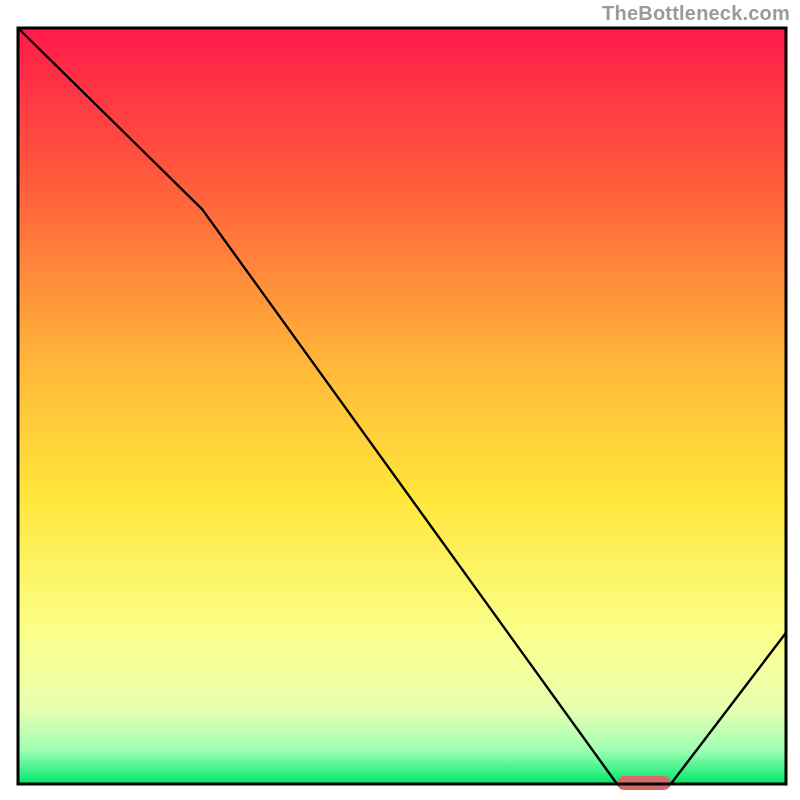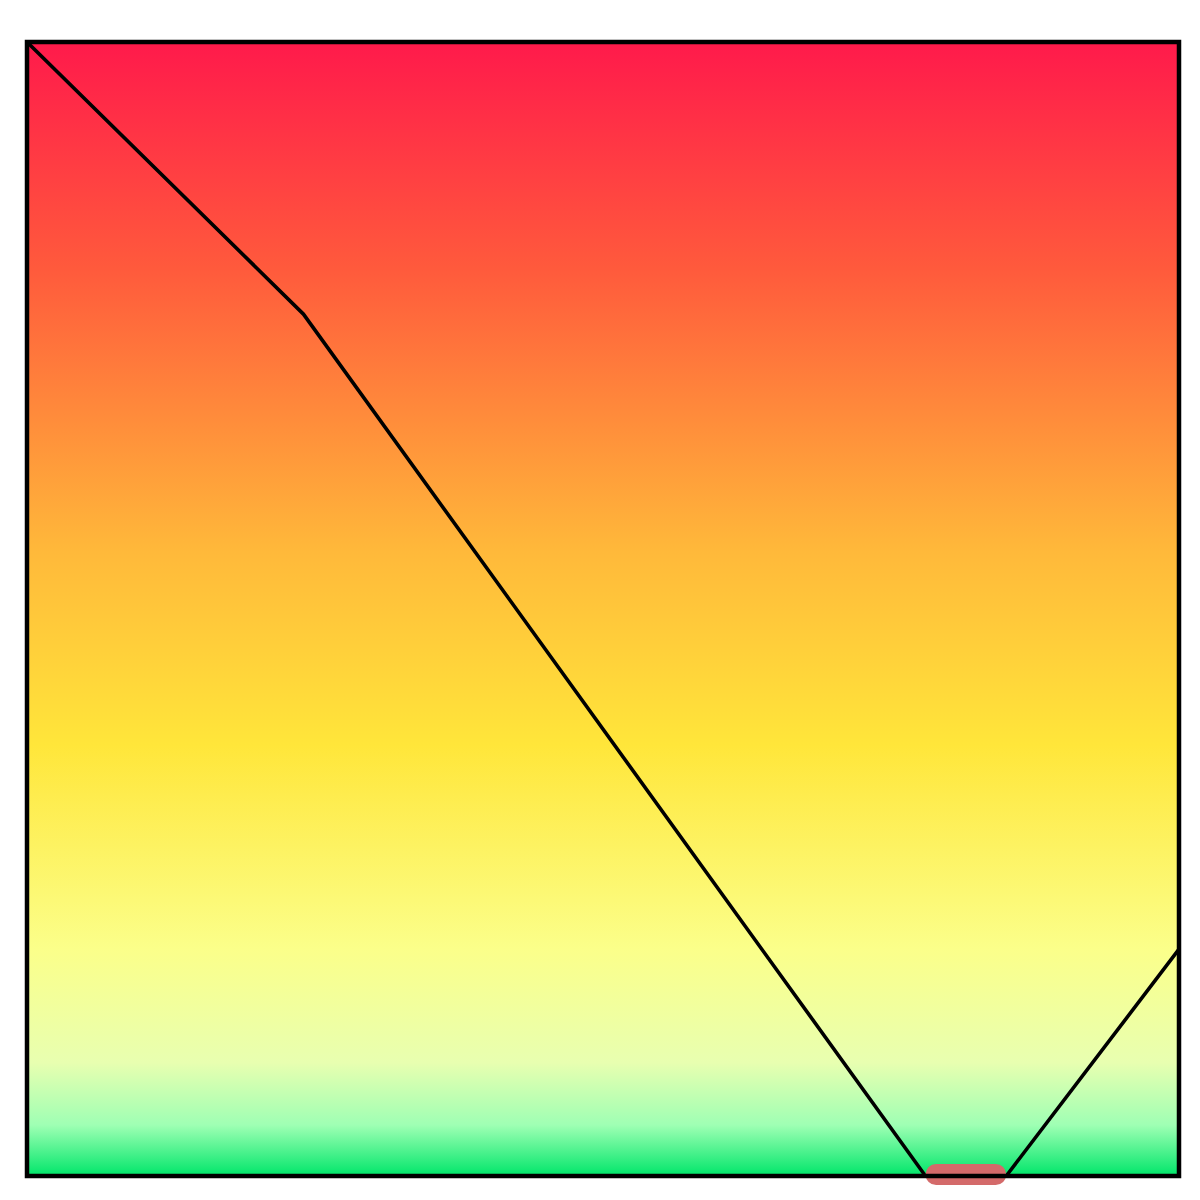--- a/index.html
+++ b/index.html
@@ -25,20 +25,21 @@
     color: #9a9a9a;
     letter-spacing: 0.2px;
     user-select: none;
   }
   svg { display: block; }
 </style>
 </head>
 <body>
 
 <div class="stage">
+  <div class="watermark">TheBottleneck.com</div>
   <svg id="chart-svg" width="800" height="800" viewBox="0 0 800 800">
       <defs>
         <linearGradient id="bg-grad" x1="0" y1="0" x2="0" y2="1">
           <stop offset="0%" stop-color="#ff1a4b"></stop>
           <stop offset="20%" stop-color="#ff5a3c"></stop>
           <stop offset="45%" stop-color="#ffb93a"></stop>
           <stop offset="62%" stop-color="#ffe63a"></stop>
           <stop offset="80%" stop-color="#fbff8a"></stop>
           <stop offset="90%" stop-color="#e8ffb0"></stop>
           <stop offset="95.5%" stop-color="#9fffb4"></stop>

